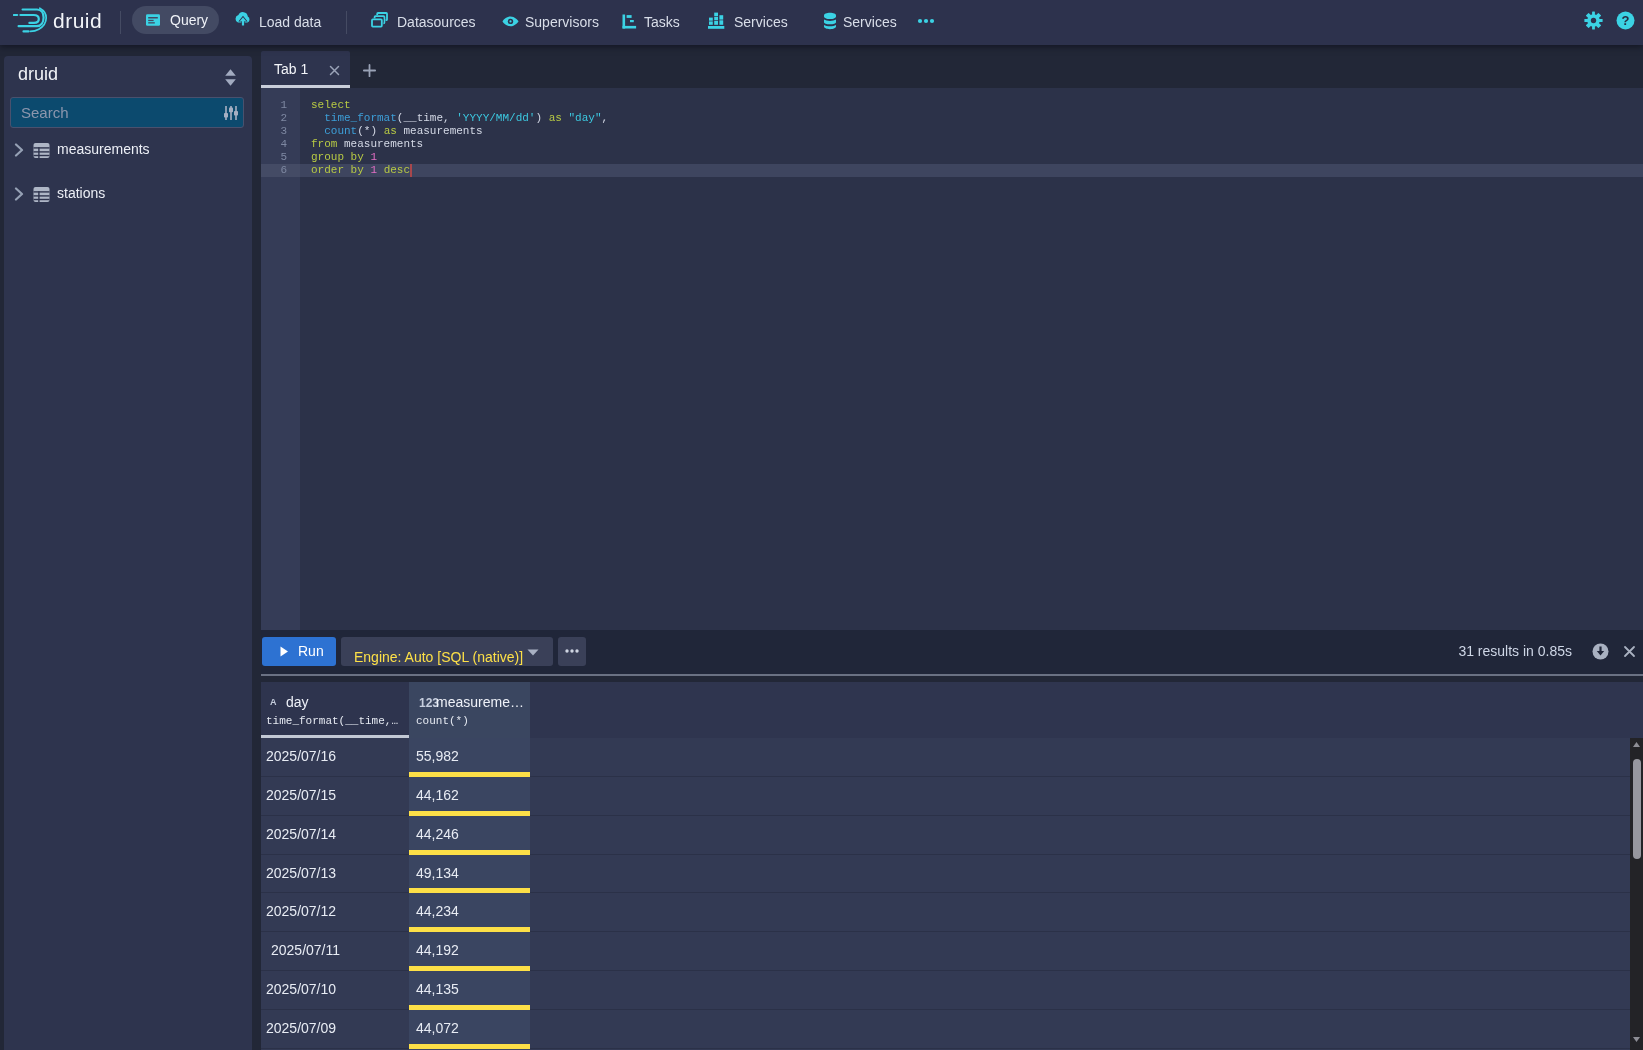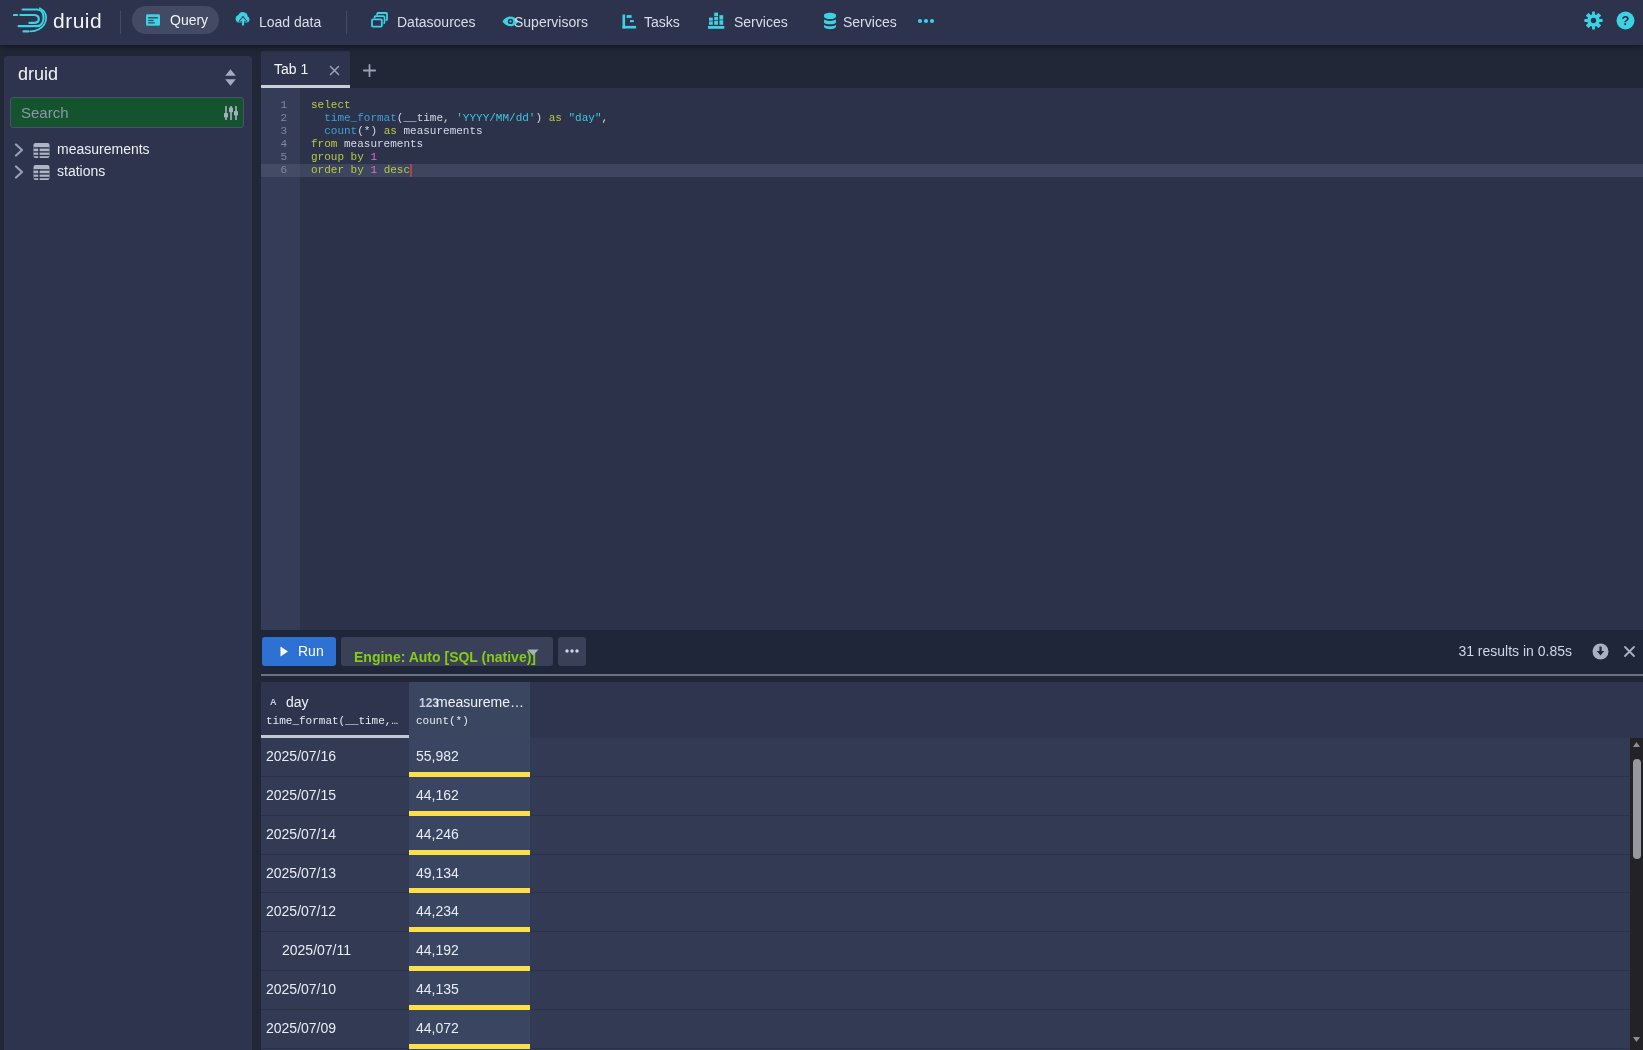--- a/index.html
+++ b/index.html
@@ -12,21 +12,21 @@
   .header { position:absolute; left:0; top:0; width:1643px; height:45px; background:#2d324d;
             box-shadow:0 2px 6px rgba(8,10,20,.55); z-index:20; }
   .hdiv { position:absolute; top:11px; width:1px; height:23px; background:#454b63; }
   .navtxt { position:absolute; top:0; height:45px; line-height:45px; font-size:14px; color:#d9dee9; }
   .pill { position:absolute; left:132px; top:6px; width:87px; height:28px; background:#434a63; border-radius:14px; }
   .pill .navtxt { color:#f0f3f8; height:28px; line-height:28px; }
 
   
   .sidebar { position:absolute; left:4px; top:56px; width:248px; height:994px; background:#2e344e; border-radius:4px 4px 0 0; }
   .sb-title { position:absolute; left:14px; top:8px; font-size:18px; color:#f2f4f8; }
-  .search { position:absolute; left:6px; top:41px; width:234px; height:31px; background:#14532d; border:1px solid #49516e; border-radius:3px; }
+  .search { position:absolute; left:6px; top:41px; width:234px; height:31px; background:#0c4a6e; border:1px solid #49516e; border-radius:3px; }
   .search .ph { position:absolute; left:10px; top:6px; font-size:15px; color:#8c96ad; }
   .tree-row { position:absolute; left:0; width:248px; height:30px; }
   .tree-row .lbl { position:absolute; left:53px; top:6px; font-size:14px; color:#eceff6; }
 
   
   .tab { position:absolute; left:261px; top:51px; width:89px; height:37px; background:#2e344e; border-bottom:3px solid #c9ceda; border-radius:2px 2px 0 0; }
   .tab .t { position:absolute; left:13px; top:10px; font-size:14px; color:#f3f5f9; }
 
   
   .editor { position:absolute; left:261px; top:88px; width:1382px; height:542px; background:#2c3249; }
@@ -39,21 +39,21 @@
   .code div { height:13px; }
   .k { color:#b7c944; } .f { color:#3d9fd8; } .s { color:#3cc8e0; } .n { color:#e26ec4; }
   .cursor { position:absolute; left:149px; top:76px; width:2px; height:13px; background:#a8474c; }
 
   
   .runbar { position:absolute; left:261px; top:630px; width:1382px; height:44px; background:#202639; }
   .btn { position:absolute; top:7px; height:29px; border-radius:3px; font-size:14px; }
   .runbtn { left:1px; width:74px; background:#2d72d2; }
   .runbtn span { position:absolute; left:36px; top:6px; color:#fff; }
   .engbtn { left:80px; width:212px; background:#3a4058; }
-  .engbtn span { position:absolute; left:13px; top:12px; color:#84cc16;font-weight:bold; }
+  .engbtn span { position:absolute; left:13px; top:12px; color:#fde047; }
   .morebtn { left:297px; width:28px; background:#3a4058; }
   .res-info { position:absolute; right:71px; top:13px; font-size:14px; color:#ced6e6; }
 
   .divider { position:absolute; left:261px; top:674px; width:1382px; height:2px; background:#6a7183; }
 
   
   .results { position:absolute; left:261px; top:682px; width:1382px; height:368px; overflow:hidden; }
   .hc1 { position:absolute; left:0; top:0; width:148px; height:56px; background:#2e344e; border-bottom:3px solid #c2c8d4; }
   .hc2 { position:absolute; left:148px; top:0; width:121px; height:56px; background:#3a4660; }
   .hfill { position:absolute; left:269px; top:0; width:1113px; height:56px; background:#2f354f; }
@@ -110,21 +110,21 @@
       <rect x="0" y="6.4" width="12.4" height="9.6" fill="#2d324d"></rect>
       <rect x="1" y="7.4" width="9.8" height="7.2" rx="0.8" fill="none" stroke="#3bd2e4" stroke-width="1.8"></rect>
     </svg>
     <span class="navtxt" style="left:397px;">Datasources</span>
 
     <svg class="abs" style="left:501px; top:13px;" width="19" height="18" viewBox="0 0 19 18">
       <path d="M9.5 3.6 C13.6 3.6 16.8 7.2 17.5 8.4 C16.8 9.6 13.6 13.2 9.5 13.2 C5.4 13.2 2.2 9.6 1.5 8.4 C2.2 7.2 5.4 3.6 9.5 3.6 Z" fill="#3bd2e4"></path>
       <circle cx="9.5" cy="8.4" r="2.7" fill="#2d324d"></circle>
       <circle cx="9.5" cy="8.4" r="1.1" fill="#3bd2e4"></circle>
     </svg>
-    <span class="navtxt" style="left:514px;text-align:right;">Supervisors</span>
+    <span class="navtxt" style="left:525px;text-align:right;">Supervisors</span>
 
     <svg class="abs" style="left:622px; top:14px;" width="17" height="16" viewBox="0 0 17 16" fill="#3bd2e4">
       <rect x="0.5" y="0.5" width="2.6" height="14"></rect>
       <rect x="0.5" y="11.9" width="13.6" height="2.6"></rect>
       <rect x="4.6" y="1.1" width="5" height="2.8"></rect>
       <rect x="8" y="6" width="3.8" height="2.2"></rect>
     </svg>
     <span class="navtxt" style="left:644px;">Tasks</span>
 
     <svg class="abs" style="left:708px; top:12px;" width="17" height="18" viewBox="0 0 17 18" fill="#3bd2e4">
@@ -198,21 +198,21 @@
       </svg>
       <svg class="abs" style="left:29px; top:7px;" width="17" height="17" viewBox="0 0 17 17">
         <rect x="0.5" y="1" width="16" height="15" rx="2" fill="#aeb6c6"></rect>
         <rect x="0.5" y="5.2" width="16" height="1.4" fill="#2e344e"></rect>
         <rect x="0.5" y="9.2" width="16" height="1.4" fill="#2e344e"></rect>
         <rect x="0.5" y="12.8" width="16" height="1.4" fill="#2e344e"></rect>
         <rect x="5.2" y="5.2" width="1.4" height="10.8" fill="#2e344e"></rect>
       </svg>
       <span class="lbl">measurements</span>
     </div>
-    <div class="tree-row" style="top:101px;text-align:center;">
+    <div class="tree-row" style="top:123px;text-align:center;">
       <svg class="abs" style="left:9px; top:8px;" width="12" height="14" viewBox="0 0 12 14" fill="none" stroke="#96a1b5" stroke-width="2.2" stroke-linecap="round" stroke-linejoin="round">
         <path d="M3 1.5 L9 7 L3 12.5"></path>
       </svg>
       <svg class="abs" style="left:29px; top:7px;" width="17" height="17" viewBox="0 0 17 17">
         <rect x="0.5" y="1" width="16" height="15" rx="2" fill="#aeb6c6"></rect>
         <rect x="0.5" y="5.2" width="16" height="1.4" fill="#2e344e"></rect>
         <rect x="0.5" y="9.2" width="16" height="1.4" fill="#2e344e"></rect>
         <rect x="0.5" y="12.8" width="16" height="1.4" fill="#2e344e"></rect>
         <rect x="5.2" y="5.2" width="1.4" height="10.8" fill="#2e344e"></rect>
       </svg>
@@ -332,21 +332,21 @@
           <div class="rc1">
             <span class="cell" style="left:5px;">2025/07/12</span>
           </div>
           <div class="rc2">
             <span class="cell" style="left:7px;">44,234</span>
           </div>
           <div class="rcf"></div>
         </div>
       <div class="row" style="top:250.2px;">
           <div class="rc1">
-            <span class="cell" style="left:21px;text-align:center;">2025/07/11</span>
+            <span class="cell" style="left:10px;text-align:center;">2025/07/11</span>
           </div>
           <div class="rc2">
             <span class="cell" style="left:7px;">44,192</span>
           </div>
           <div class="rcf"></div>
         </div>
       <div class="row" style="top:289px;">
           <div class="rc1">
             <span class="cell" style="left:5px;">2025/07/10</span>
           </div>

